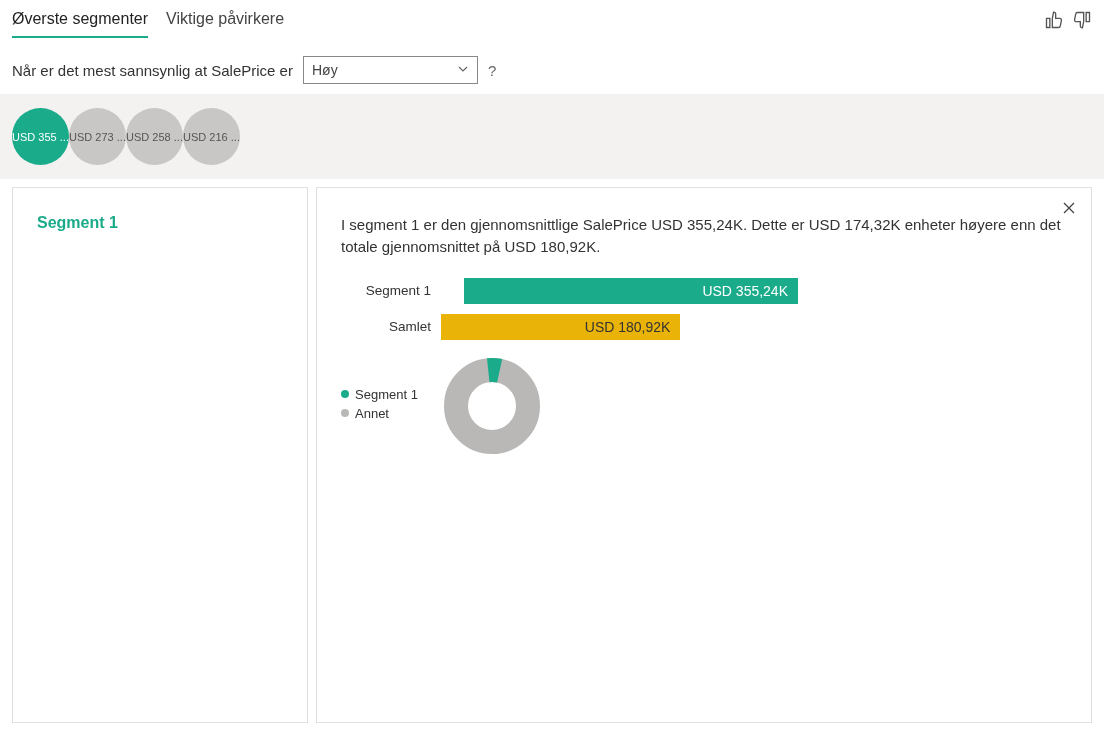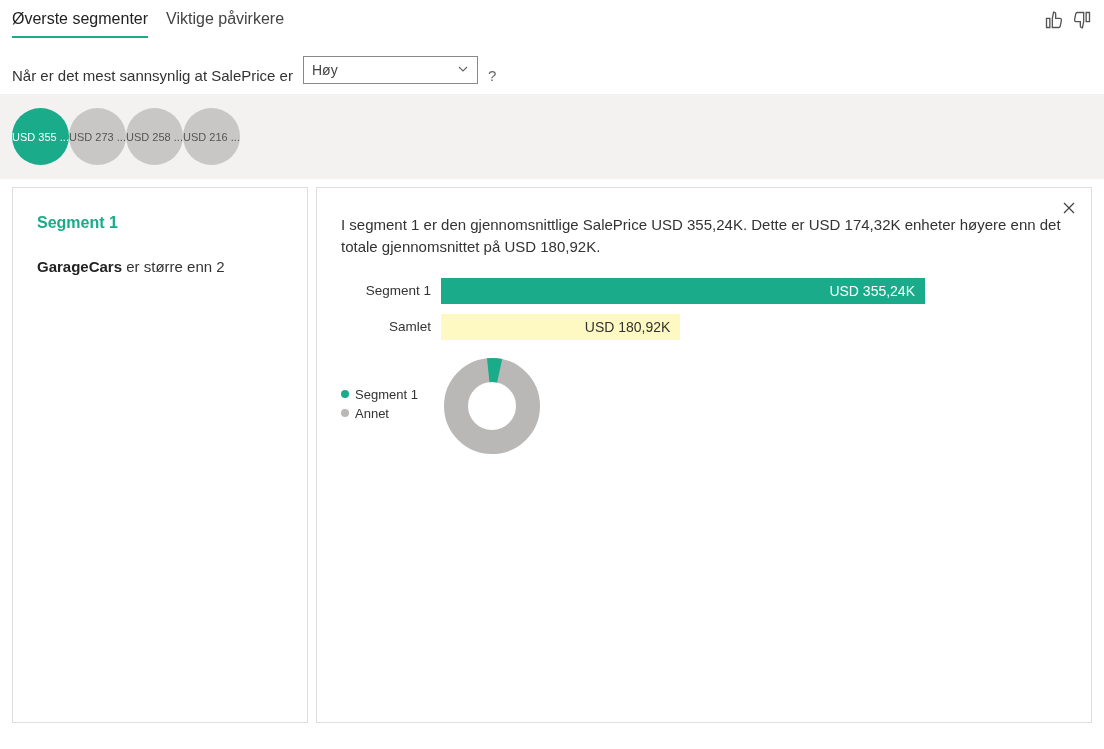--- a/index.html
+++ b/index.html
@@ -26,21 +26,21 @@
     cursor: pointer;
   }
   .tab.active {
     color: #222;
     border-bottom: 2px solid #1aab8a;
   }
   .feedback-icons { display: flex; gap: 8px; color: #555; }
   .feedback-icons svg { width: 20px; height: 20px; cursor: pointer; }
   .filter-row {
     display: flex;
-    align-items: flex-end;
+    align-items: center;
     gap: 10px;
     padding: 18px 12px 10px 12px;
     font-size: 15px;
     color: #333;
   }
   .dropdown {
     display: flex;
     align-items: center;
     justify-content: space-between;
     border: 1px solid #888;
@@ -107,21 +107,21 @@
     color: #444;
   }
   .close-x svg { width: 16px; height: 16px; }
   .summary-text { font-size: 15px; color: #333; line-height: 1.45; max-width: 720px; }
   .bar-block { margin-top: 20px; }
   .bar-row { display: flex; align-items: center; margin-bottom: 10px; }
   .bar-label { width: 100px; text-align: right; font-size: 13.5px; color: #333; padding-right: 10px; }
   .bar-track { flex: 0 0 auto; height: 26px; position: relative; }
   .bar-fill { height: 100%; display: flex; align-items: center; justify-content: flex-end; padding-right: 10px; color: #fff; font-size: 14px; white-space: nowrap; }
   .bar-fill.teal { background: #1aab8a; }
-  .bar-fill.grey { background: #fef9c3; color: #333; justify-content: flex-end; }
+  .bar-fill.grey { background: #eab308; color: #333; justify-content: flex-end; }
   .donut-text { margin-top: 34px; font-size: 15px; color: #333; }
   .donut-area { display: flex; align-items: center; gap: 24px; margin-top: 16px; }
   .legend { font-size: 13px; color: #333; }
   .legend-row { display: flex; align-items: center; gap: 6px; margin-bottom: 4px; }
   .dot { width: 8px; height: 8px; border-radius: 50%; display: inline-block; }
   .dot.teal { background: #1aab8a; }
   .dot.grey { background: #b9b8b6; }
 </style>
 </head>
 <body>
@@ -161,37 +161,34 @@
 <div class="bubble-strip">
   <div class="bubble active">USD 355 ...</div>
   <div class="bubble">USD 273 ...</div>
   <div class="bubble">USD 258 ...</div>
   <div class="bubble">USD 216 ...</div>
 </div>
 
 <div class="panels">
   <div class="panel-left">
     <div class="seg-title">Segment 1</div>
-    <div class="cond-line">
-      <b>GarageCars</b><span> er større enn 2</span>
-    </div>
   </div>
 
   <div class="panel-right">
     <span class="close-x">
       <svg viewBox="0 0 16 16" stroke="currentColor" stroke-width="1.3">
           <path d="M3 3l10 10M13 3L3 13"></path>
         </svg>
     </span>
     <div class="summary-text">I segment 1 er den gjennomsnittlige SalePrice USD 355,24K. Dette er USD 174,32K enheter høyere enn det totale gjennomsnittet på USD 180,92K.</div>
 
     <div class="bar-block">
       <div class="bar-row">
         <div class="bar-label">Segment 1</div>
-        <div class="bar-track" style="width:484px;">
+        <div class="bar-track" style="width:334px;margin-left:23px;">
           <div class="bar-fill teal" style="width:100%;">
             <span>USD 355,24K</span>
           </div>
         </div>
       </div>
       <div class="bar-row">
         <div class="bar-label">Samlet</div>
         <div class="bar-track" style="width:420px;">
           <div class="bar-fill grey" style="width:57%;">
             <span>USD 180,92K</span>

